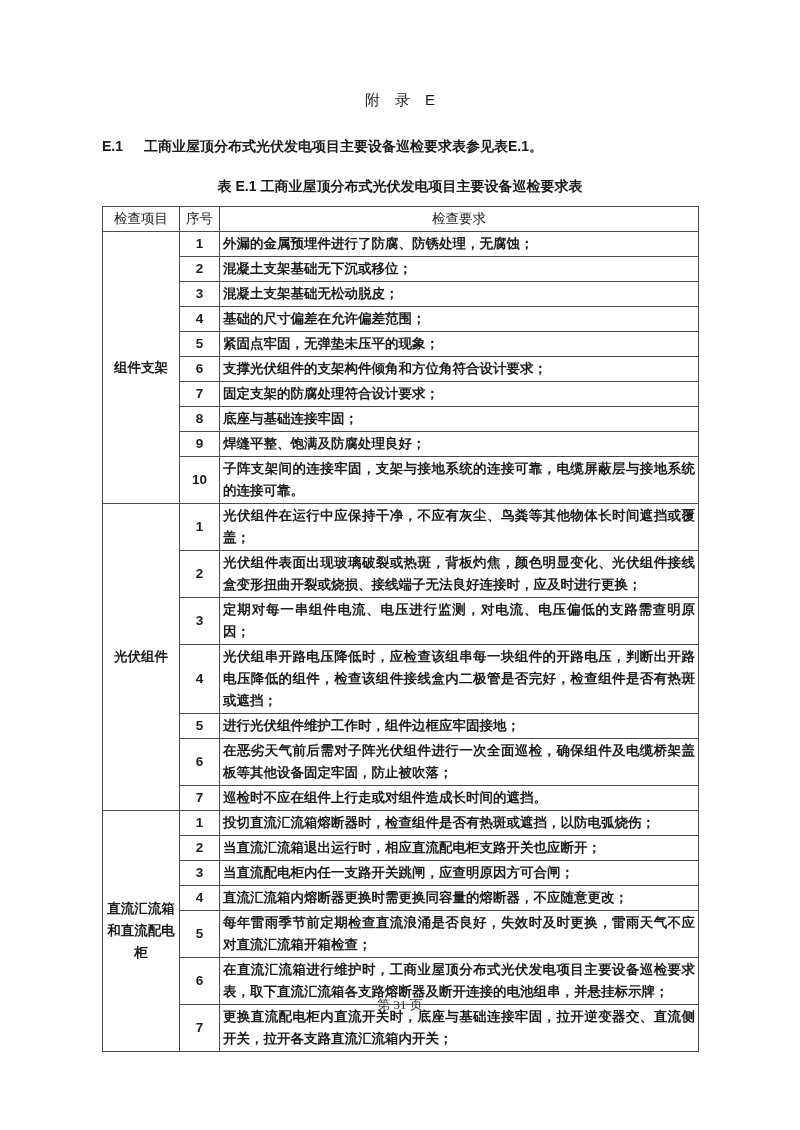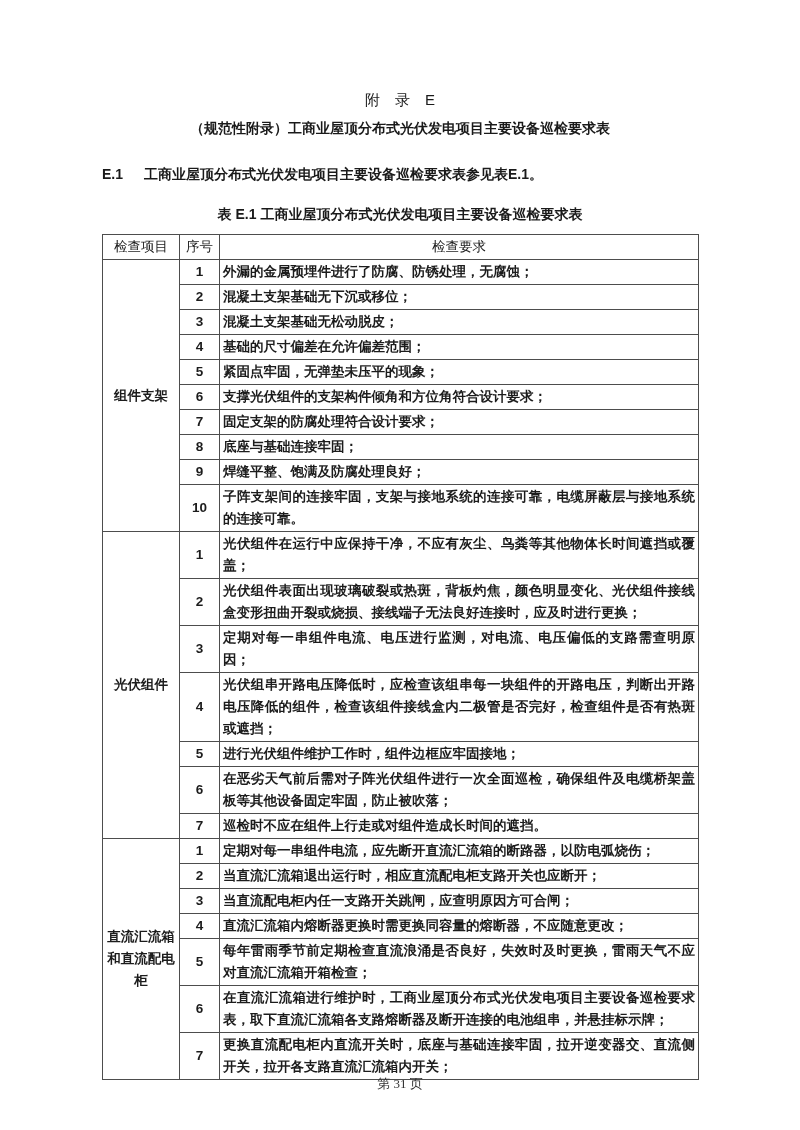--- a/index.html
+++ b/index.html
@@ -79,35 +79,34 @@
   }
   .inspection-table td.req {
     text-align: left;
     vertical-align: middle;
     text-align: justify;
   }
   .page-footer {
     position: absolute;
     left: 0;
     right: 0;
-    top: 1075px;
+    top: 996px;
     text-align: center;
     font-family: "Liberation Serif", serif;
     font-size: 13px;
     color: #333333;
   }
 </style>
 </head>
 <body>
 
 <div class="page-content">
 
   <div class="doc-title">附　录　E</div>
 
-  <div class="doc-subtitle">（规范性附录）工商业屋顶分布式光伏发电项目主要设备巡检要求表</div>
 
   <div class="clause-line">
     <span class="clause-number">E.1</span><span class="clause-text">工商业屋顶分布式光伏发电项目主要设备巡检要求表参见表E.1。</span>
   </div>
 
   <div class="table-caption">表 E.1 工商业屋顶分布式光伏发电项目主要设备巡检要求表</div>
 
   <table class="inspection-table">
     <colgroup>
       <col style="width:77px">
@@ -188,21 +187,21 @@
           <td class="no">6</td>
           <td class="req">在恶劣天气前后需对子阵光伏组件进行一次全面巡检，确保组件及电缆桥架盖板等其他设备固定牢固，防止被吹落；</td>
         </tr>
         <tr>
           <td class="no">7</td>
           <td class="req">巡检时不应在组件上行走或对组件造成长时间的遮挡。</td>
         </tr>
         <tr>
           <td class="cat" rowspan="7">直流汇流箱和直流配电柜</td>
           <td class="no">1</td>
-          <td class="req">定期对每一串组件电流，应先断开直流汇流箱的断路器，以防电弧烧伤；</td>
+          <td class="req">投切直流汇流箱熔断器时，检查组件是否有热斑或遮挡，以防电弧烧伤；</td>
         </tr>
         <tr>
           <td class="no">2</td>
           <td class="req">当直流汇流箱退出运行时，相应直流配电柜支路开关也应断开；</td>
         </tr>
         <tr>
           <td class="no">3</td>
           <td class="req">当直流配电柜内任一支路开关跳闸，应查明原因方可合闸；</td>
         </tr>
         <tr>

